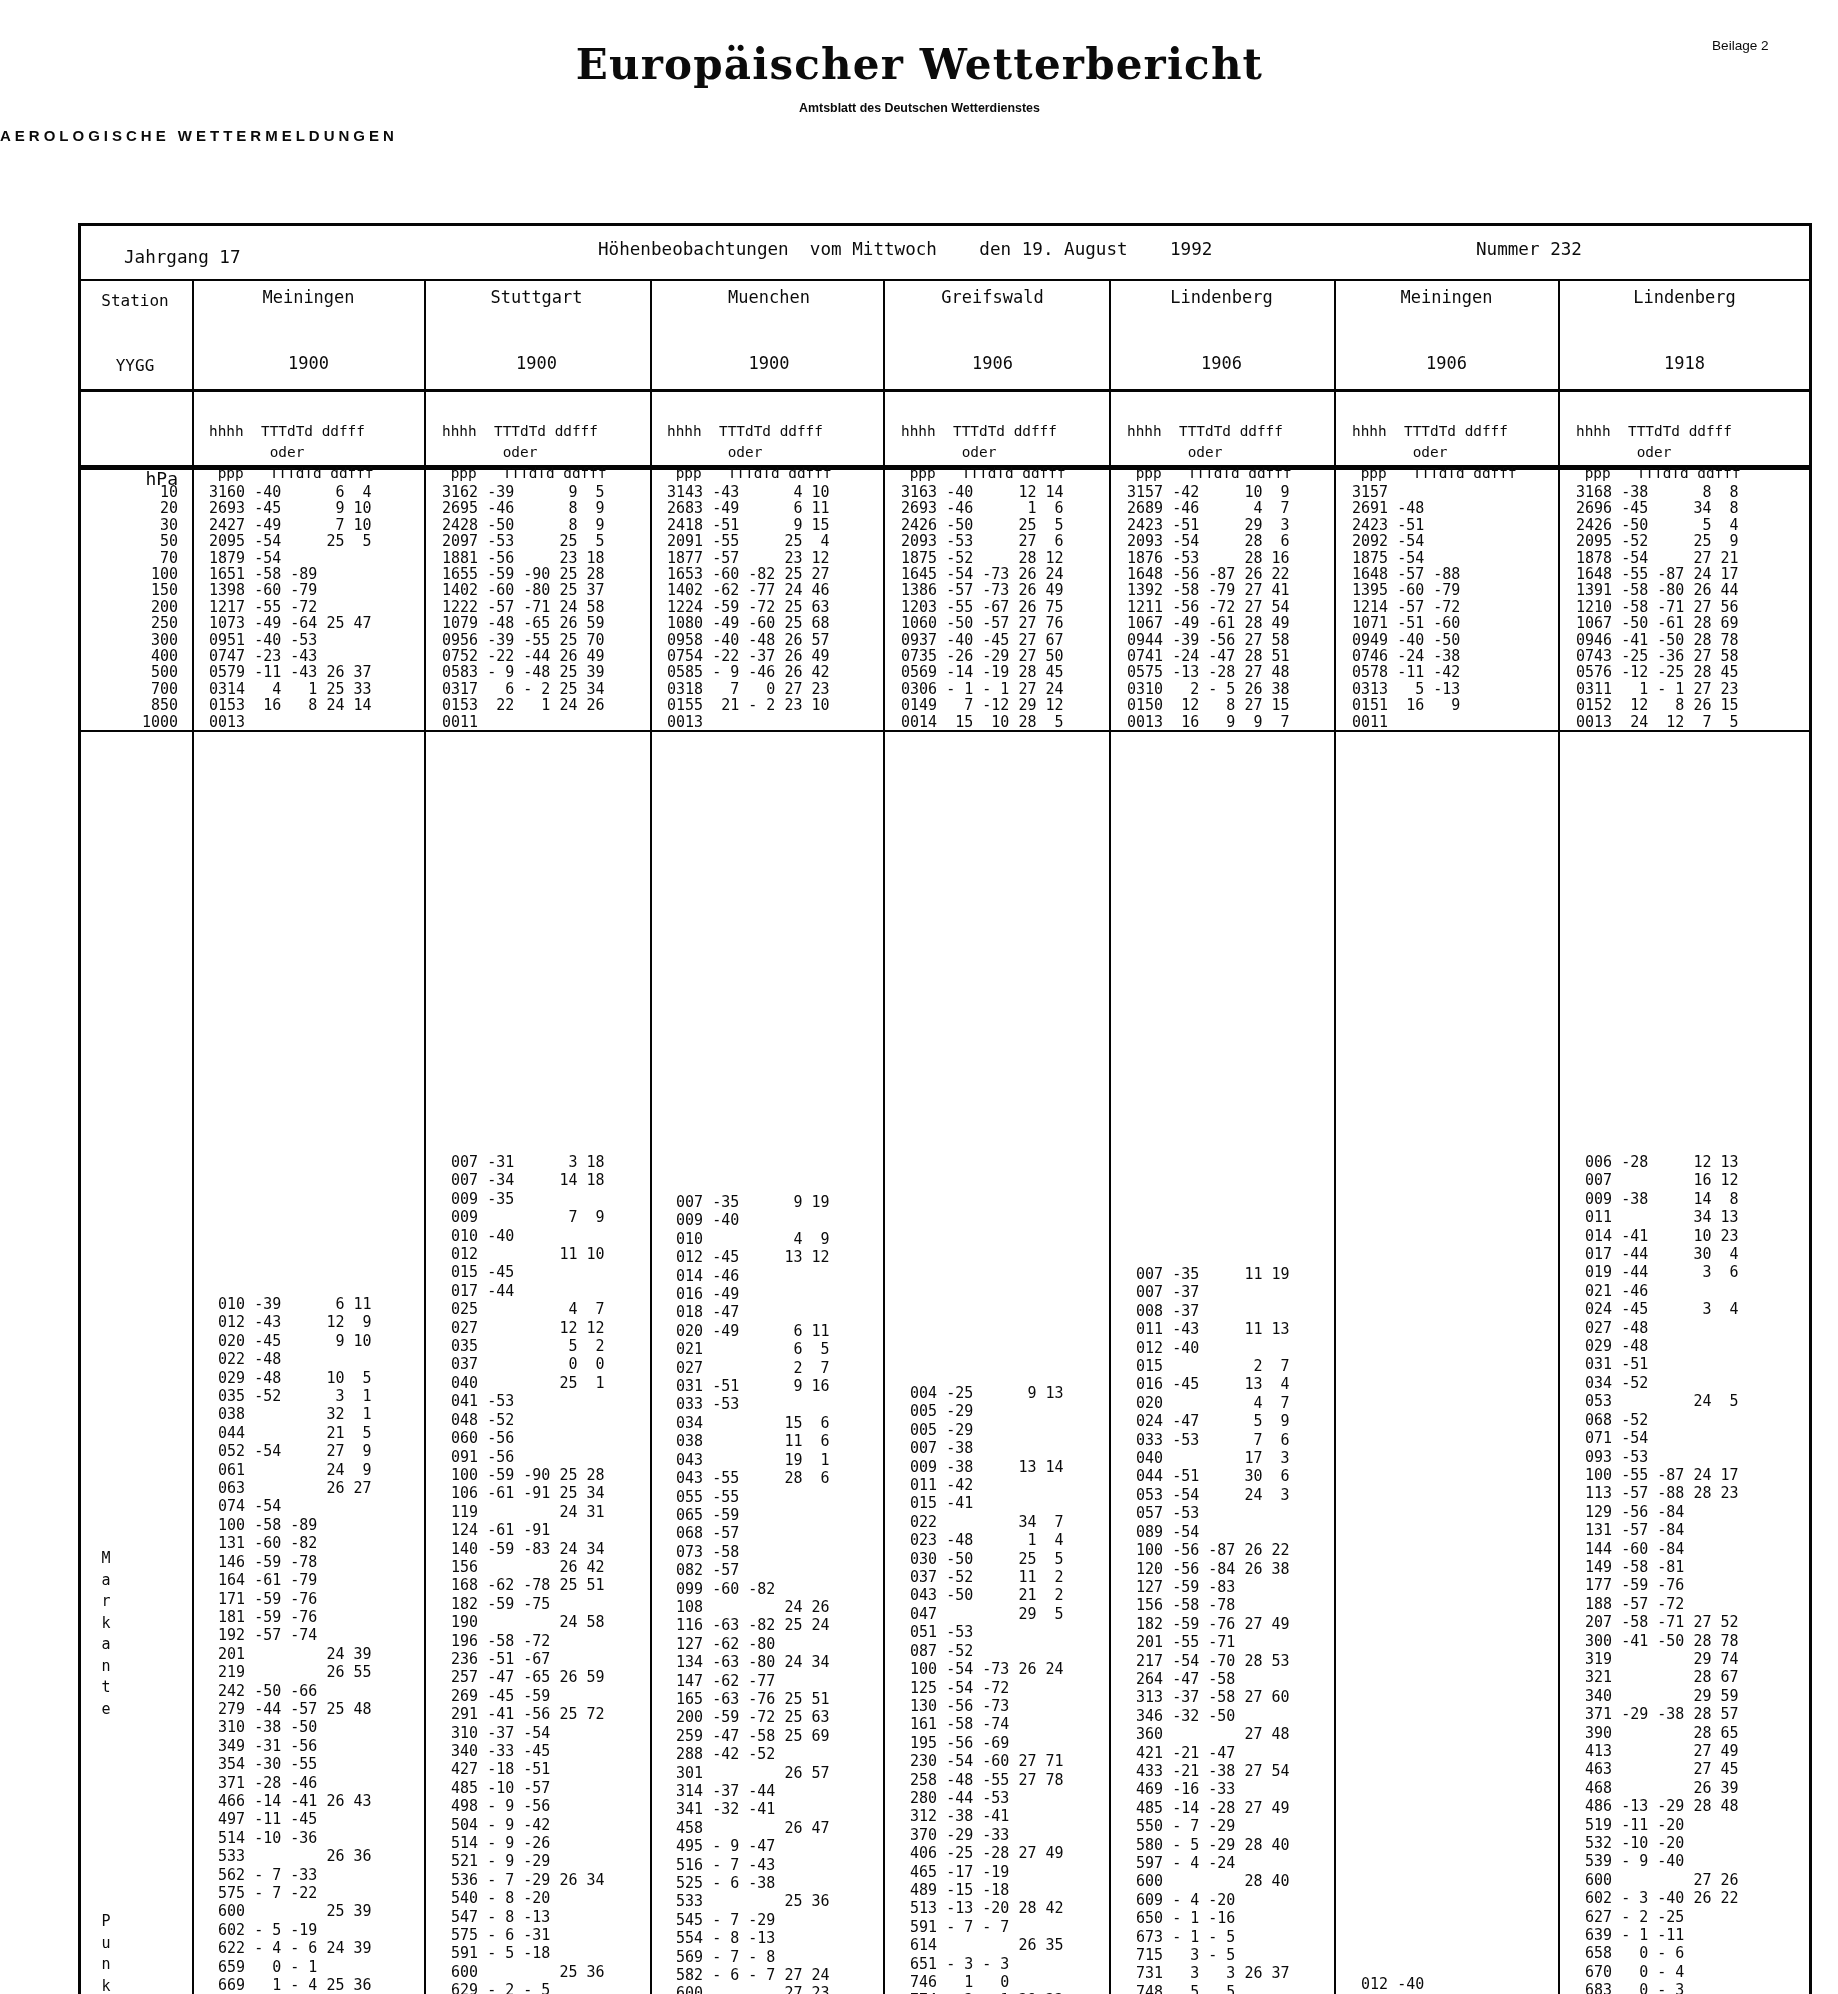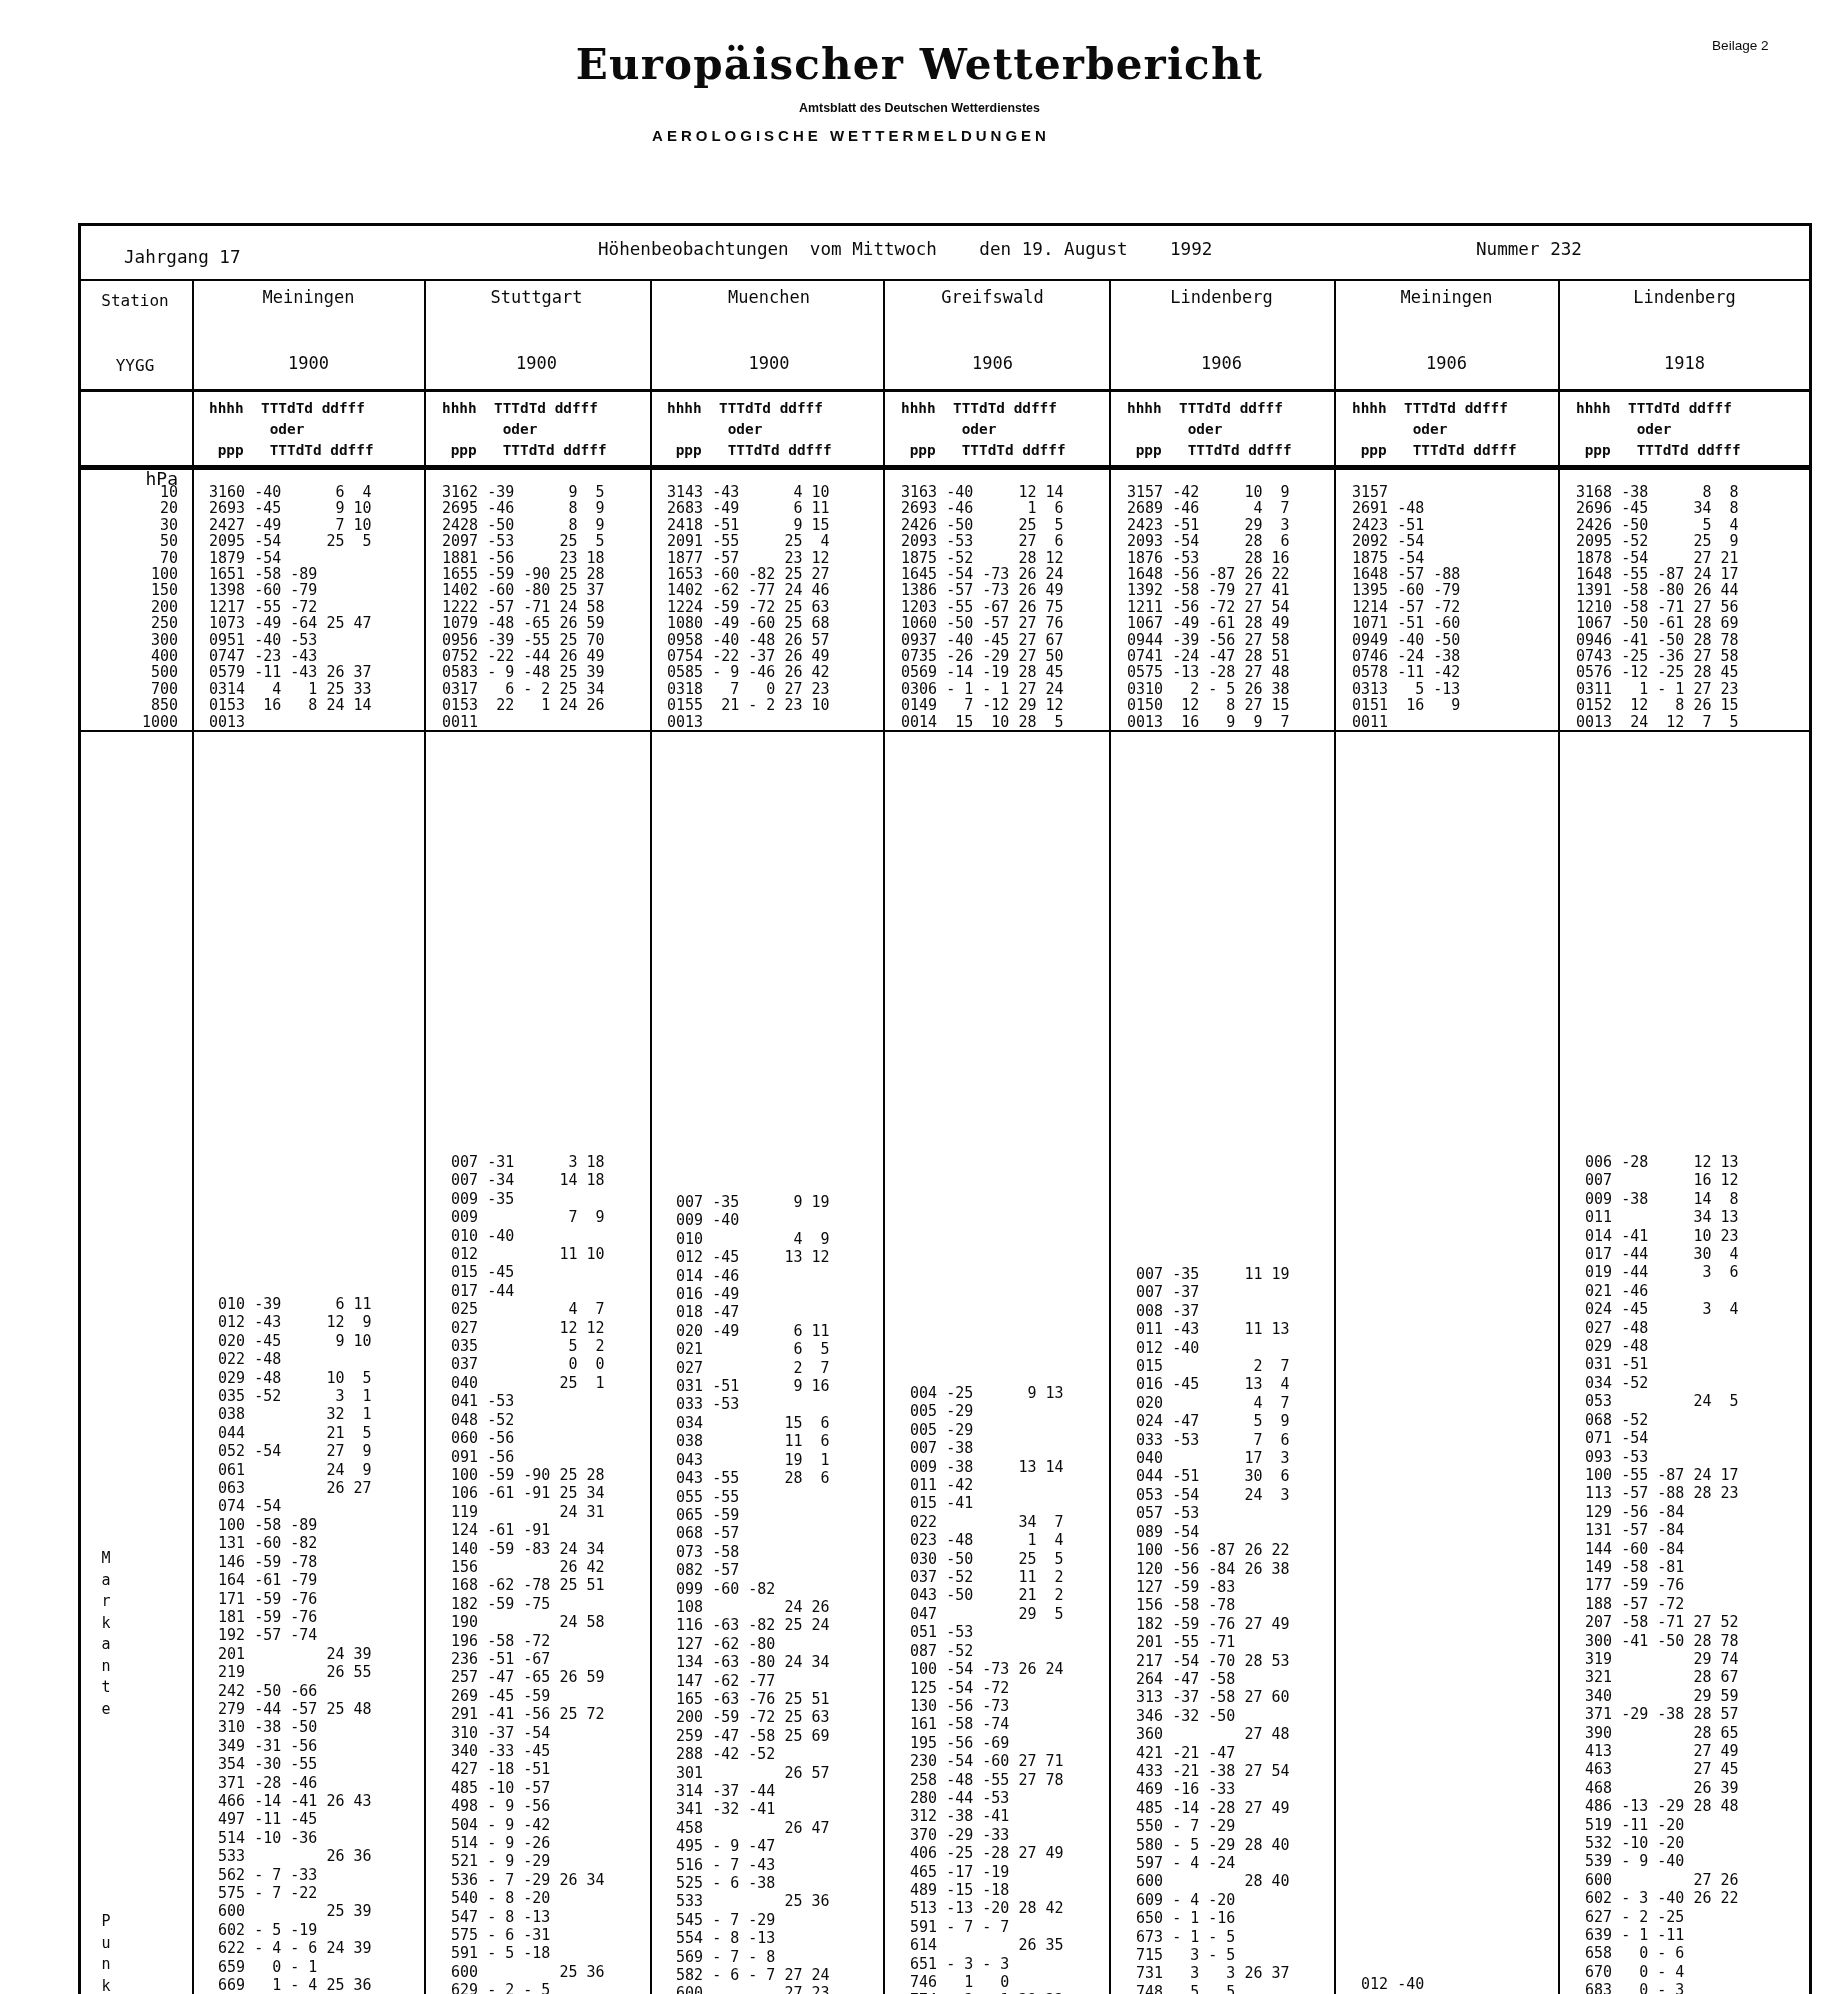--- a/index.html
+++ b/index.html
@@ -15,30 +15,30 @@
   .center{text-align:center;}
   .right{text-align:right;}
   
   .cW0{left:192px;width:233px}.cW1{left:424px;width:225px}.cW2{left:650px;width:238px}
   .cW3{left:883px;width:219px}.cW4{left:1109px;width:225px}.cW5{left:1334px;width:225px}
   .cW6{left:1558px;width:253px}
   .dL0{left:209px}.dL1{left:442px}.dL2{left:667px}.dL3{left:901px}.dL4{left:1127px}
   .dL5{left:1352px}.dL6{left:1576px}
   .nameRow{top:287px;font-size:17px;}
   .timeRow{top:353px;font-size:17px;}
-  .subRow{top:398px;font-weight:bold;}
+  .subRow{top:421px;}
   .upRow{top:484px;}
   .m0{top:1295px}.m1{top:1153px}.m2{top:1193px}.m3{top:1384px}.m4{top:1265px}
   .m5{top:1975px}.m6{top:1153px}
   .maxRow{top:2338px;}
   .title{top:40px;left:0;width:1839px;text-align:center;font-family:"DejaVu Serif",serif;
          font-weight:bold;font-size:42px;letter-spacing:1.2px;}
   .subtitle{top:101px;left:0;width:1839px;text-align:center;font-family:"Liberation Sans",sans-serif;
          font-weight:bold;font-size:12.4px;}
-  .aero{top:127px;left:0;width:1702px;text-align:center;font-family:"Liberation Sans",sans-serif;
+  .aero{top:127px;left:0;width:1702px;text-align:left;font-family:"Liberation Sans",sans-serif;
          font-weight:bold;font-size:15px;letter-spacing:4px;}
   .beilage{top:38px;left:1712px;font-family:"Liberation Sans",sans-serif;font-size:13.6px;}
   .hdrRow{top:239px;font-size:17.6px;}
 </style>
 </head>
 <body>
 
 <div class="page">
 
   <div class="abs beilage">Beilage 2</div>

